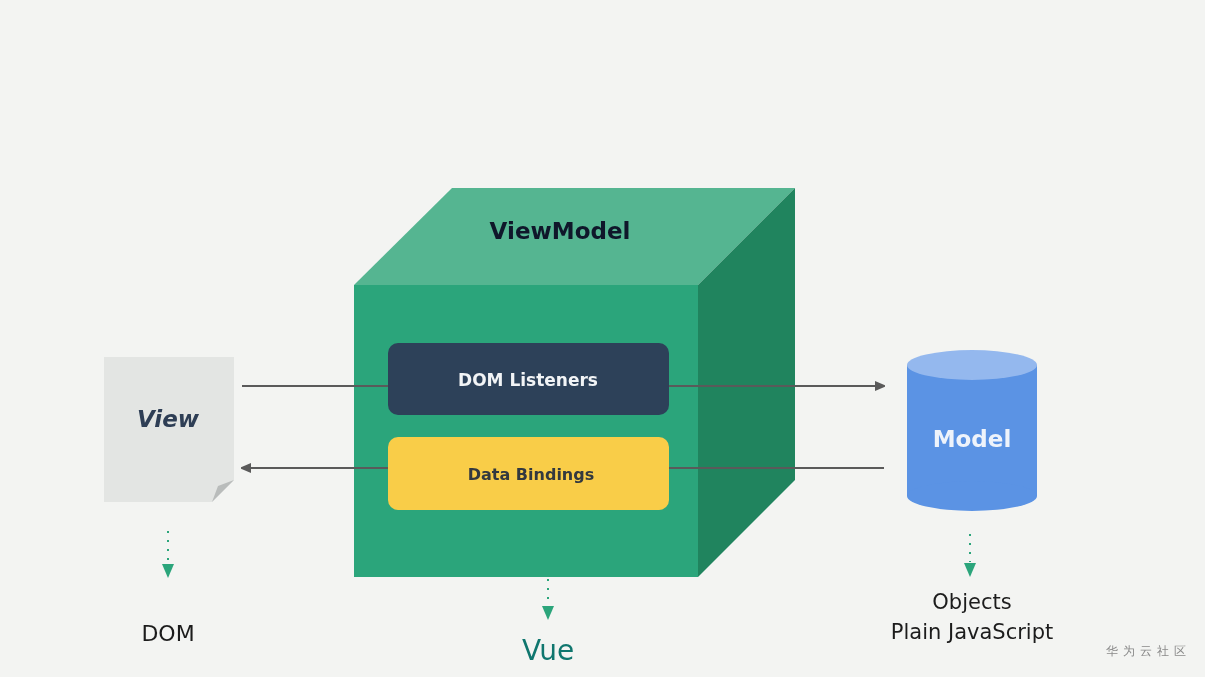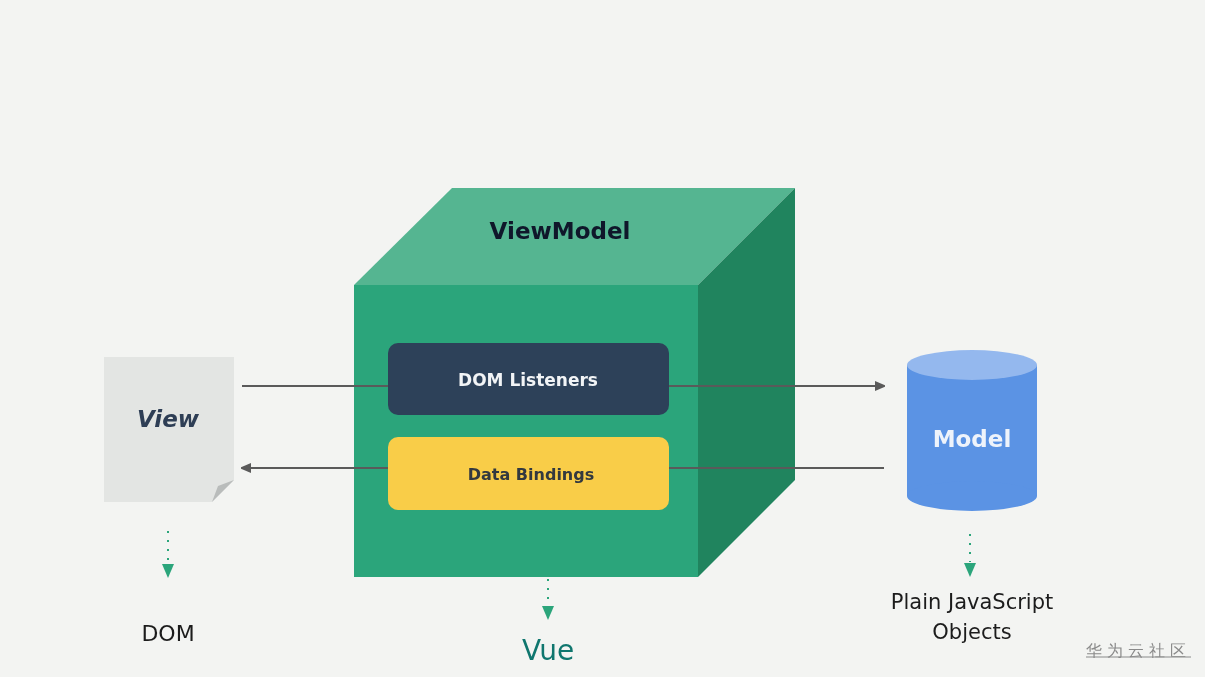--- a/index.html
+++ b/index.html
@@ -15,21 +15,21 @@
     transform: translate(-50%, -50%);
   }
   #vm-title { left: 560px; top: 231px; color: #0f172a; font-size: 23px; font-weight: bold; }
   #dl-label { left: 528px; top: 380px; color: #f2f4f6; font-size: 17px; font-weight: bold; }
   #db-label { left: 531px; top: 474px; color: #33393f; font-size: 16px; font-weight: bold; }
   #view-label { left: 168px; top: 419px; color: #2e3e55; font-size: 23px; font-weight: bold; font-style: italic; }
   #model-label { left: 972px; top: 439px; color: #eef3fb; font-size: 23px; font-weight: bold; }
   #dom-caption { left: 168px; top: 608px; color: #1c1c1c; font-size: 22px; margin-top: 25px; }
   #vue-caption { left: 548px; top: 650px; color: #0f766e; font-size: 28px; }
   #pjo-caption { left: 972px; top: 617px; color: #1c1c1c; font-size: 21px; line-height: 30px; }
-  #watermark { right: 14px; left: auto; top: 651px; transform: translate(0,-50%); color: #8a8a8a; font-size: 16px; letter-spacing: 5px; text-decoration: underline; }
+  #watermark { right: 14px; left: auto; top: 651px; transform: translate(0,-50%); color: #8a8a8a; font-size: 12px; letter-spacing: 5px; }
 </style>
 </head>
 <body>
 
 <div id="stage">
   <svg width="1205" height="677" viewBox="0 0 1205 677" style="position:absolute;left:0;top:0">
     <defs>
       <marker id="arrowhead" markerWidth="10" markerHeight="10" refX="9" refY="5" orient="auto" markerUnits="userSpaceOnUse">
         <path d="M0,0 L12,5 L0,10 Z" fill="#5a5a5a"></path>
       </marker>
@@ -73,17 +73,17 @@
   </svg>
 
   <div class="label" id="vm-title">ViewModel</div>
   <div class="label" id="dl-label">DOM Listeners</div>
   <div class="label" id="db-label">Data Bindings</div>
   <div class="label" id="view-label">View</div>
   <div class="label" id="model-label">Model</div>
   <div class="label" id="dom-caption">DOM</div>
   <div class="label" id="vue-caption">Vue</div>
   <div class="label" id="pjo-caption">
+    <div>Objects</div>
     <div>Plain JavaScript</div>
-    <div>Objects</div>
   </div>
   <div class="label" id="watermark">华为云社区</div>
 </div>
 
 </body></html>

